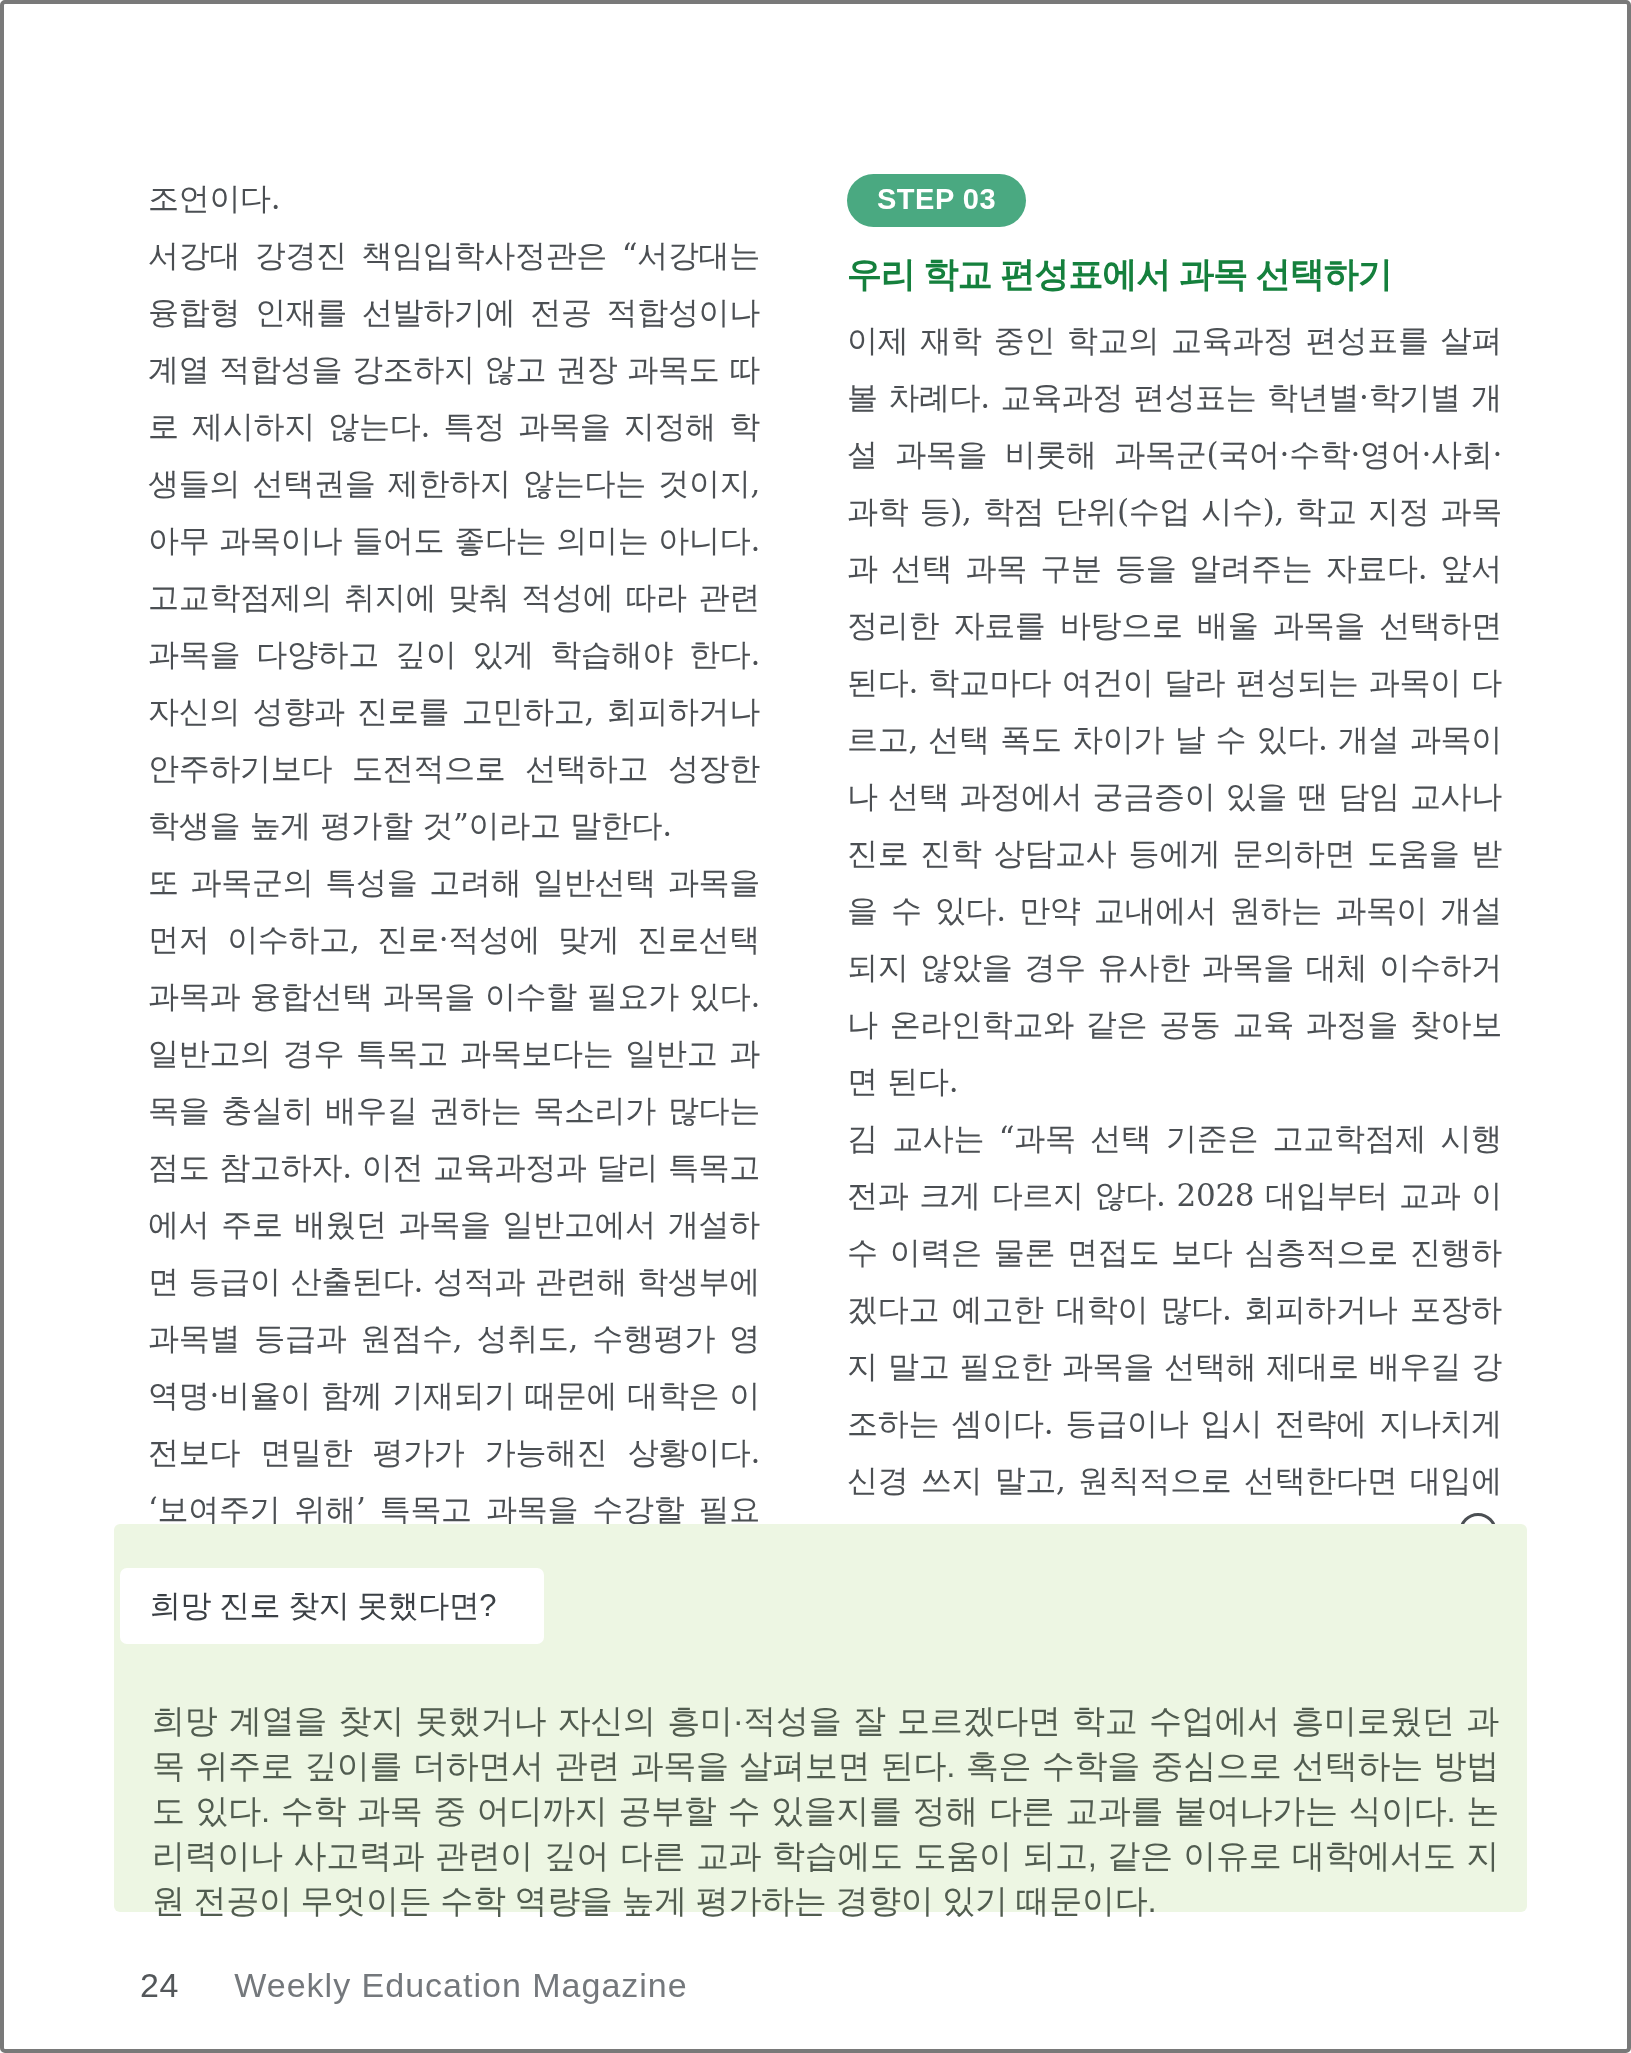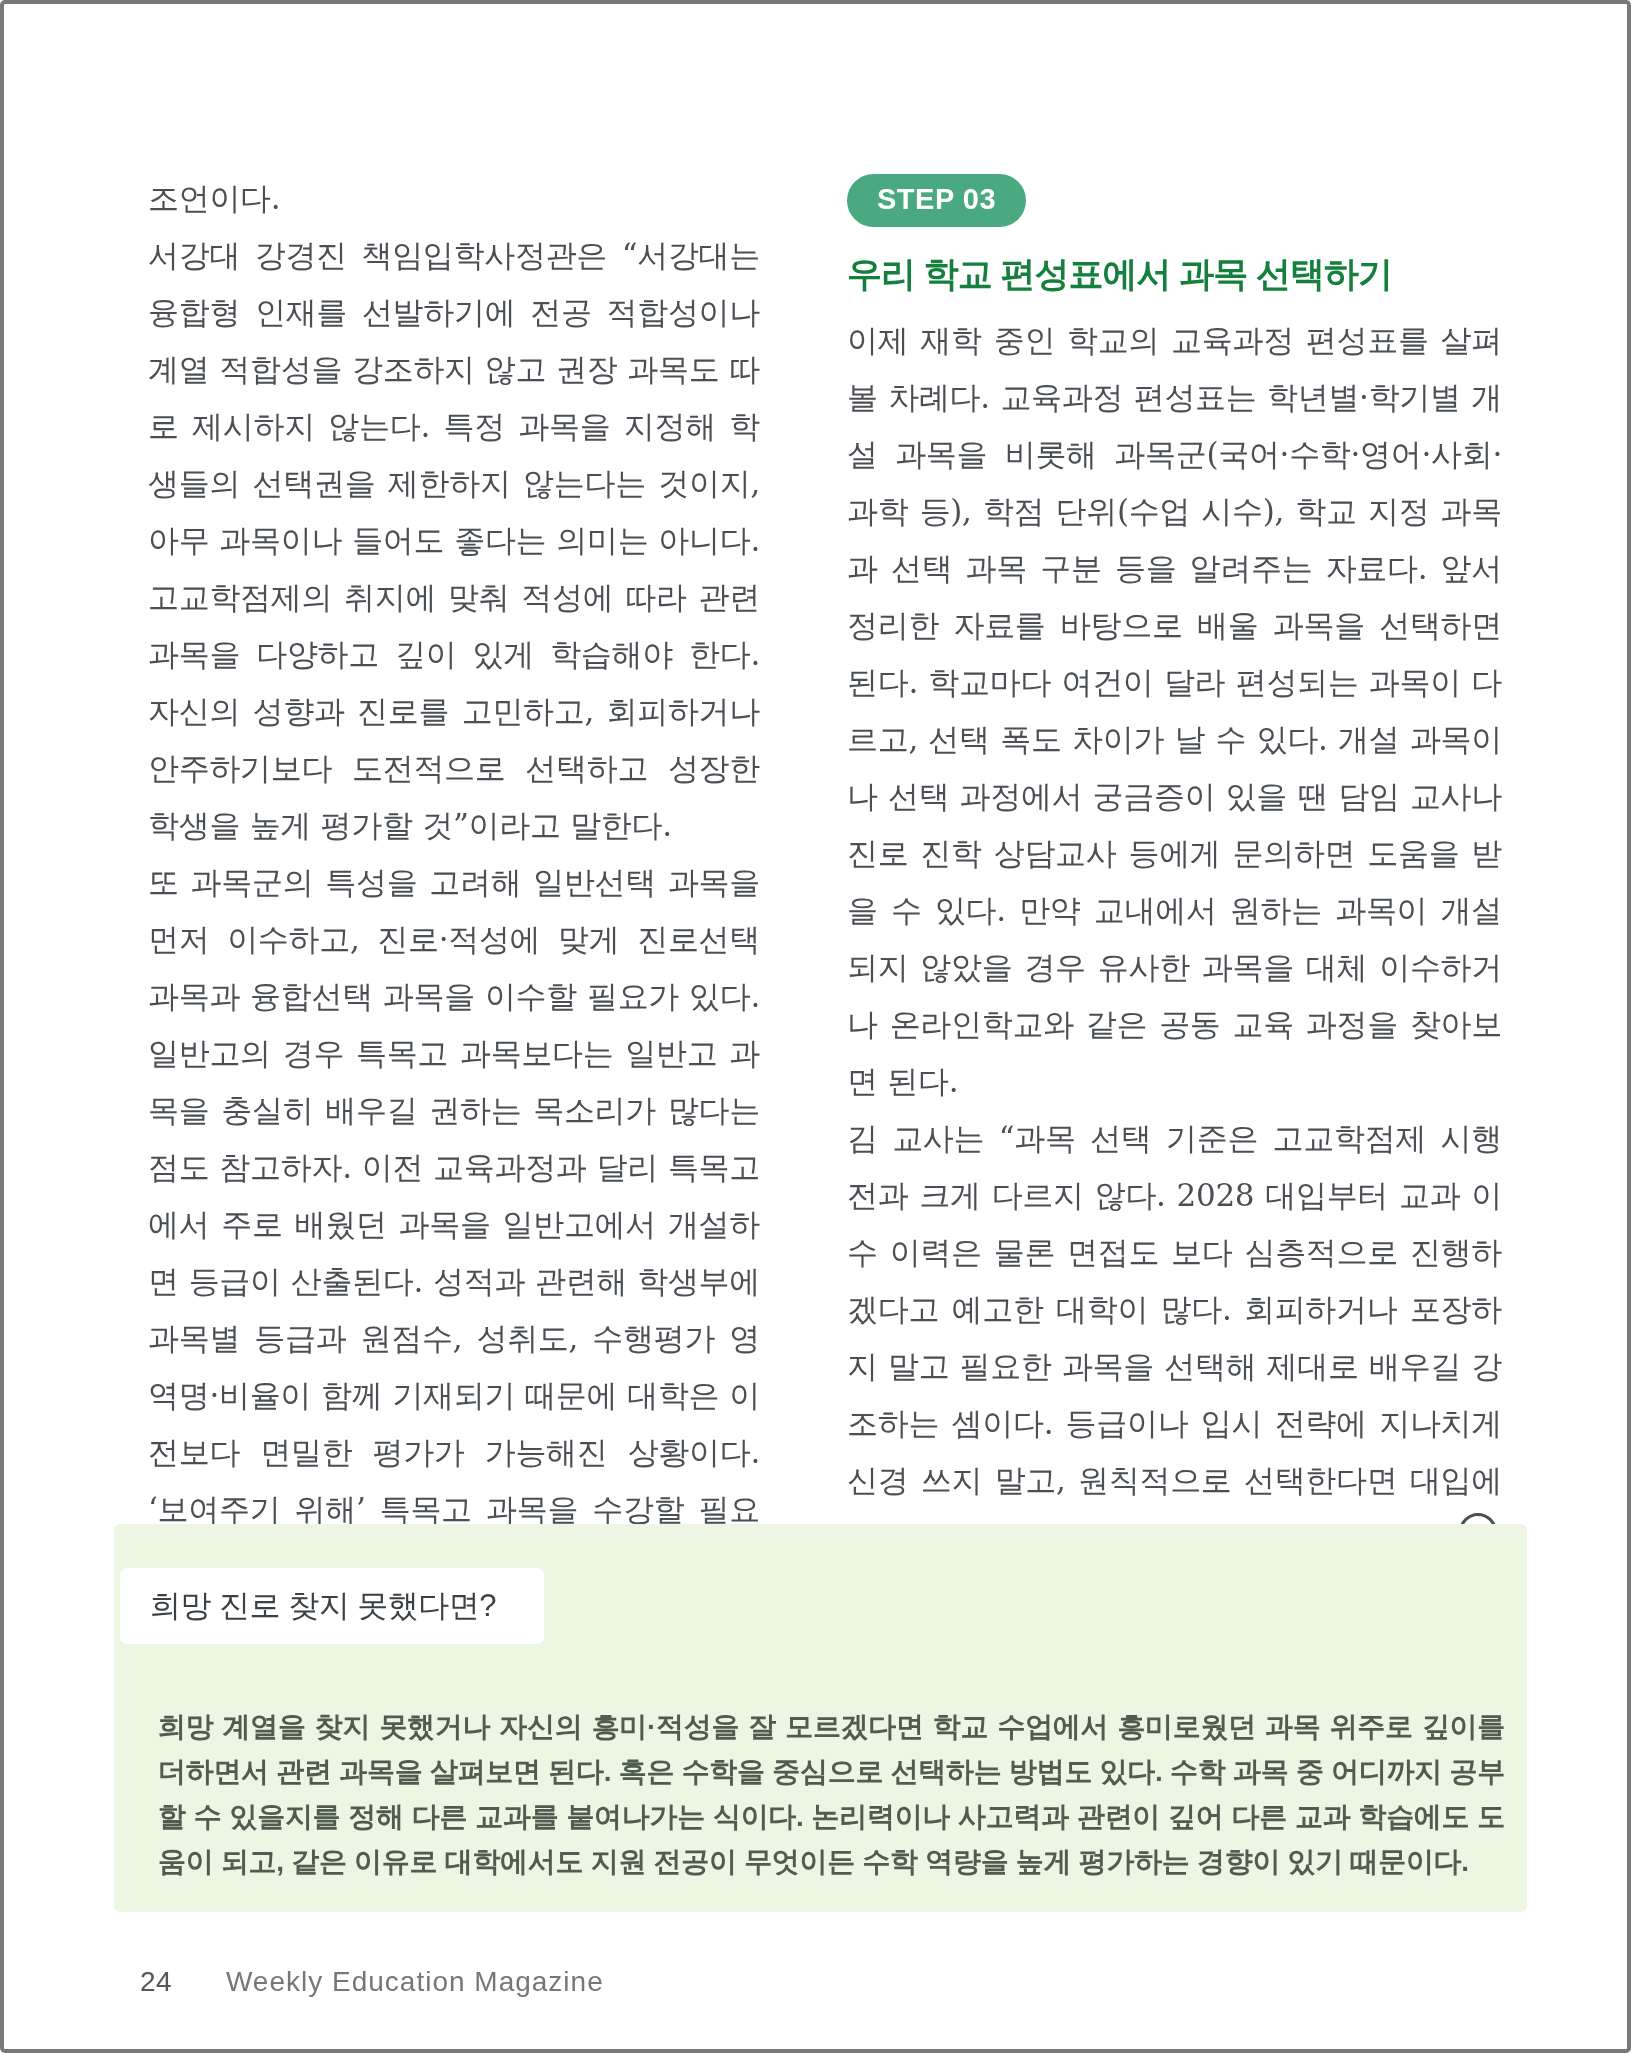--- a/index.html
+++ b/index.html
@@ -57,30 +57,29 @@
     position:absolute; left:6px; top:44px;
     background:#ffffff; border-radius:7px;
     padding:17px 48px 17px 30px;
     font-family:"Liberation Sans", sans-serif;
     font-size:31px; color:#3b4045; letter-spacing:-0.5px;
     white-space:nowrap;
   }
   .callout-body {
     position:absolute; left:30px; top:166px; width:1347px;
     font-family:"Liberation Sans", sans-serif;
-    font-size:28px; line-height:45px; color:#515c50;
+    font-size:33px; line-height:45px; color:#515c50;
     text-align:justify; word-break:break-all;
     letter-spacing:-0.3px;
-    margin:14px;
-    font-weight:bold;
+    margin:8px;
   }
   .footer {
     position:absolute; left:136px; top:1962px;
     font-family:"Liberation Sans", sans-serif;
-    font-size:28px;
+    font-size:34px;
   }
   .page-number { color:#53575a; margin-right:46px; letter-spacing:0.5px; }
   .magazine-name { color:#74787c; letter-spacing:1px; }
 </style>
 </head>
 <body>
 
 <div class="page">
 
   <div class="col-left">

